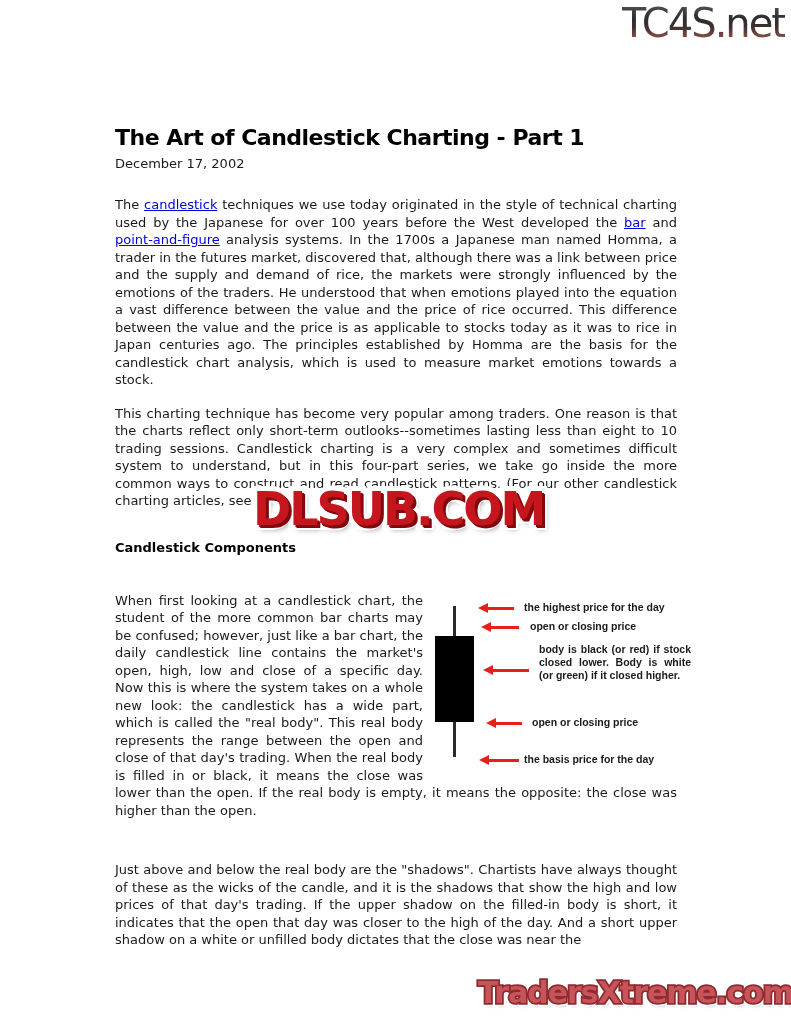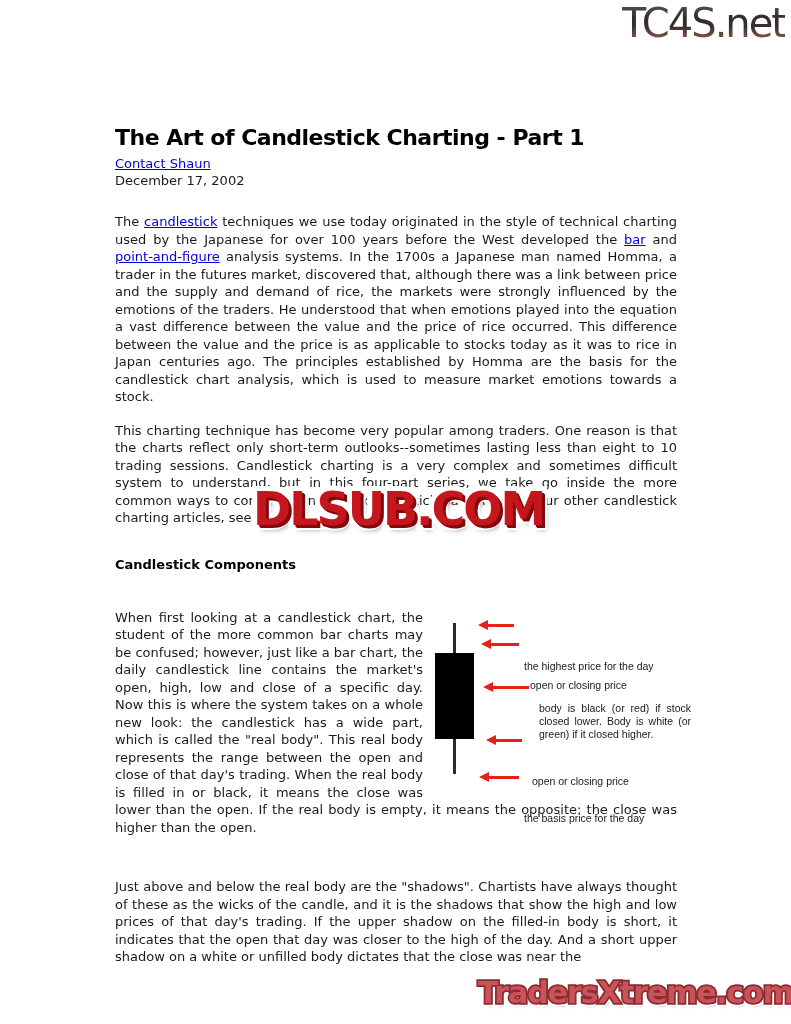--- a/index.html
+++ b/index.html
@@ -45,21 +45,21 @@
   .arrow::before{
     content:"";position:absolute;left:-10px;top:-4px;width:0;height:0;
     border-top:5.5px solid transparent;border-bottom:5.5px solid transparent;
     border-right:10px solid #e62119;
   }
   .a1{left:55px;top:13px;width:26px;}
   .a2{left:58px;top:32px;width:28px;}
   .a3{left:60px;top:75px;width:36px;}
   .a4{left:63px;top:128px;width:26px;}
   .a5{left:56px;top:165px;width:30px;}
-  .dlabel{position:absolute;font-size:10.5px;font-weight:normal;color:#1a1a1a;line-height:13px;white-space:nowrap;margin-top:42px;}
+  .dlabel{position:absolute;font-size:10.5px;font-weight:bold;color:#1a1a1a;line-height:13px;white-space:nowrap;}
   .l1{left:91px;top:7px;}
   .l2{left:97px;top:26px;}
   .l3{left:106px;top:49px;width:152px;white-space:normal;}
   .l4{left:99px;top:122px;}
   .l5{left:91px;top:159px;}
 
   
   .watermark{position:absolute;left:253px;top:484px;z-index:5;width:300px;height:56px;}
   .wm-layer{
     position:absolute;left:0;top:0;white-space:nowrap;
@@ -82,21 +82,20 @@
 </style>
 </head>
 <body>
 
 <div class="tc4s-logo">TC4S.net</div>
 
 <div class="content">
   <h1 class="title">The Art of Candlestick Charting - Part 1</h1>
 
   <div class="byline-block">
-    <div><a href="#" class="contact">Contact Shaun</a></div>
     <div>December 17, 2002</div>
   </div>
 
   <p class="p1">The <a href="#" class="inline-link">candlestick</a> techniques we use today originated in the style of technical charting used by the Japanese for over 100 years before the West developed the <a href="#" class="inline-link">bar</a> and <a href="#" class="inline-link">point-and-figure</a> analysis systems. In the 1700s a Japanese man named Homma, a trader in the futures market, discovered that, although there was a link between price and the supply and demand of rice, the markets were strongly influenced by the emotions of the traders. He understood that when emotions played into the equation a vast difference between the value and the price of rice occurred. This difference between the value and the price is as applicable to stocks today as it was to rice in Japan centuries ago. The principles established by Homma are the basis for the candlestick chart analysis, which is used to measure market emotions towards a stock.</p>
 
   <p class="p2">This charting technique has become very popular among traders. One reason is that the charts reflect only short-term outlooks--sometimes lasting less than eight to 10 trading sessions. Candlestick charting is a very complex and sometimes difficult system to understand, but in this four-part series, we take go inside the more common ways to construct and read candlestick patterns. (For our other candlestick charting articles, see</p>
 
   <h2 class="section">Candlestick Components</h2>
 
   <p class="p3">

